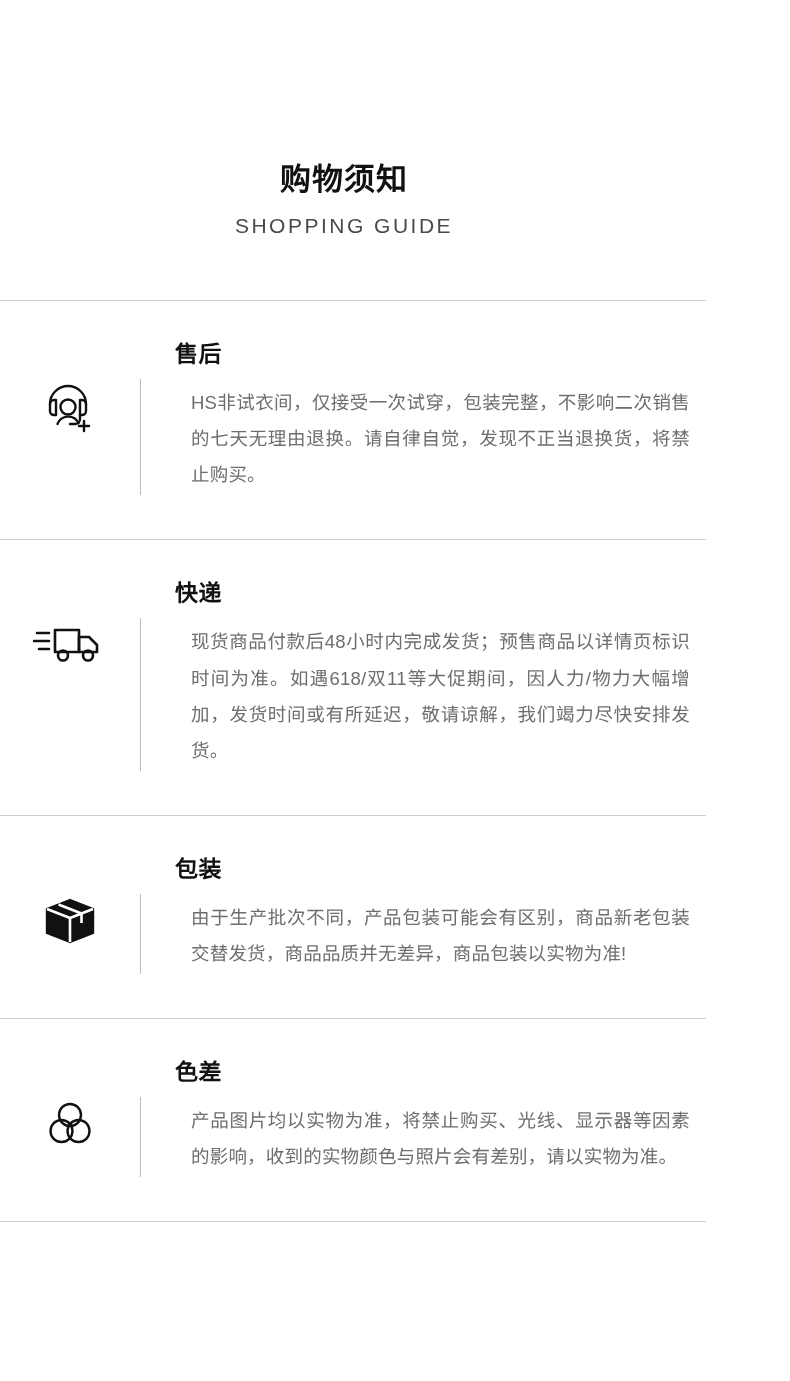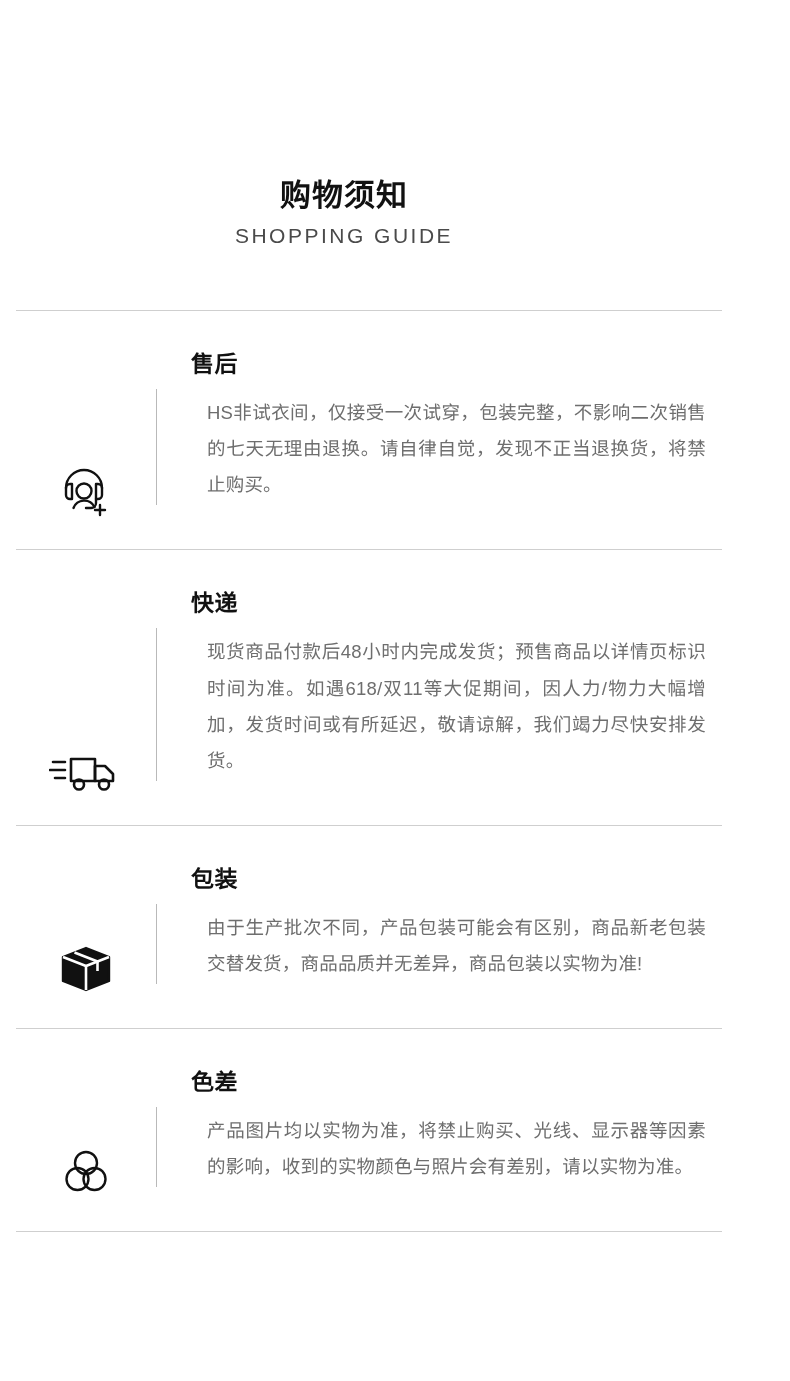--- a/index.html
+++ b/index.html
@@ -11,56 +11,56 @@
     width: 790px;
     min-height: 1381px;
     font-family: "Liberation Sans", "DejaVu Sans", sans-serif;
     color: #1a1a1a;
     -webkit-font-smoothing: antialiased;
   }
   .page {
     width: 688px;
     min-height: 1381px;
     box-sizing: border-box;
-    padding: 16px;
+    padding: 0;
     position: relative;
   }
   
   .header {
     text-align: center;
     padding-top: 160px;
   }
   .title-cn {
     font-size: 31px;
     font-weight: bold;
     letter-spacing: 1px;
     color: #111111;
     line-height: 1.3;
   }
   .title-en {
-    margin-top: 8px;
+    margin-top: 14px;
     font-size: 21px;
     letter-spacing: 2.5px;
     color: #4a4a4a;
     font-weight: 400;
   }
   
   .rule {
     height: 1px;
     background: #cfcfcf;
     margin: 0 auto;
     width: 706px;
   }
   .rule.top {
     margin-top: 62px;
   }
   
   .section {
     display: flex;
-    align-items: flex-end;
+    align-items: flex-start;
     width: 706px;
     margin: 0 auto;
     box-sizing: border-box;
     padding: 34px 0 30px 0;
   }
   .icon-cell {
     width: 140px;
     min-width: 140px;
     display: flex;
     justify-content: center;

